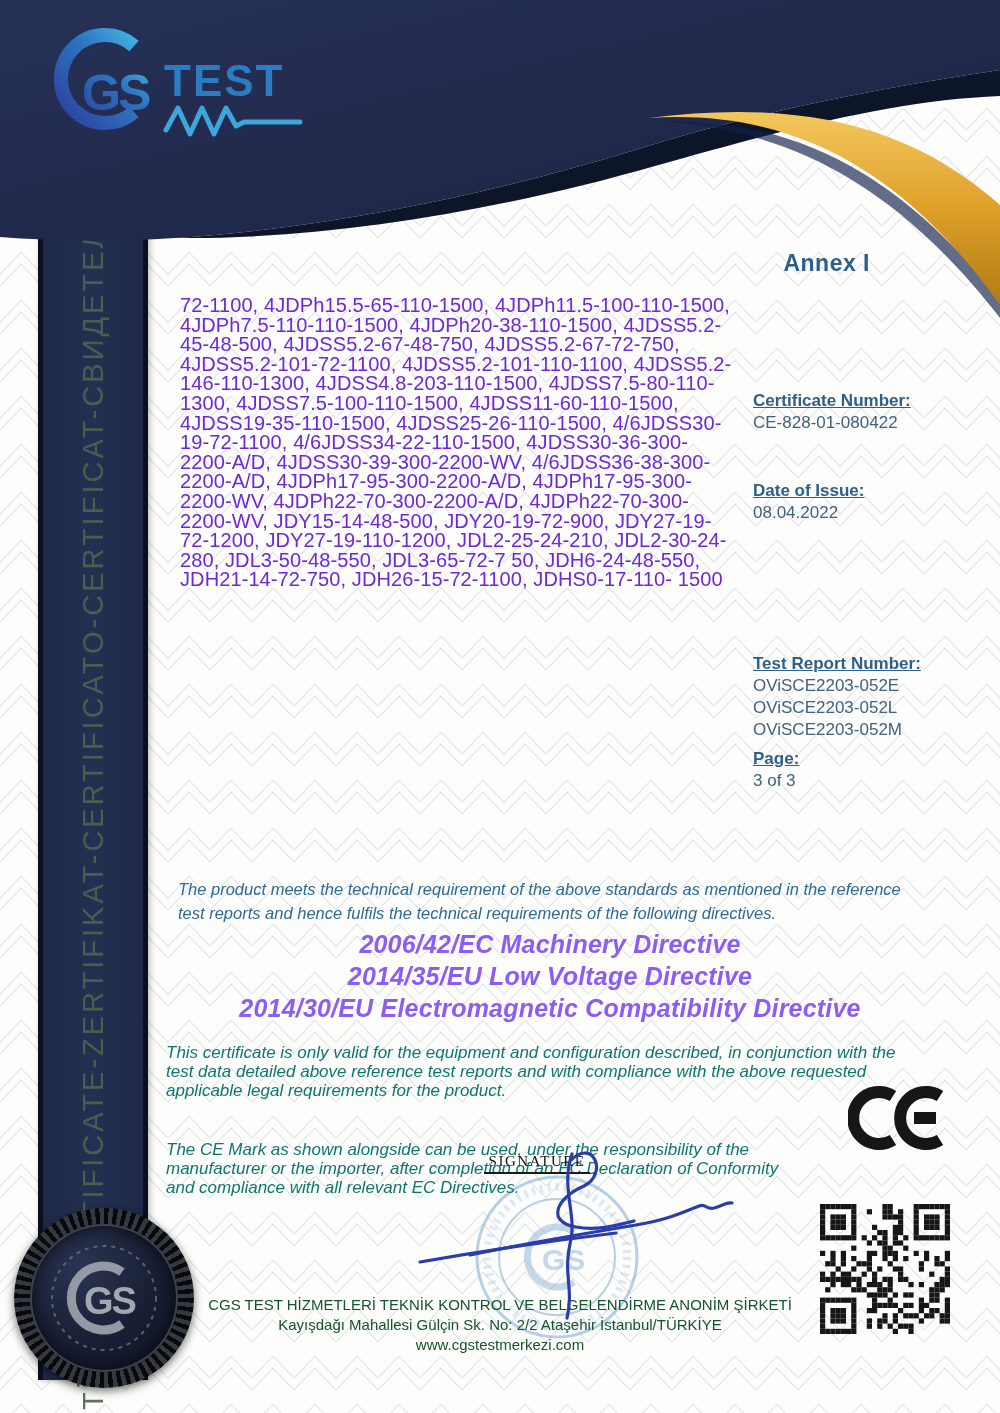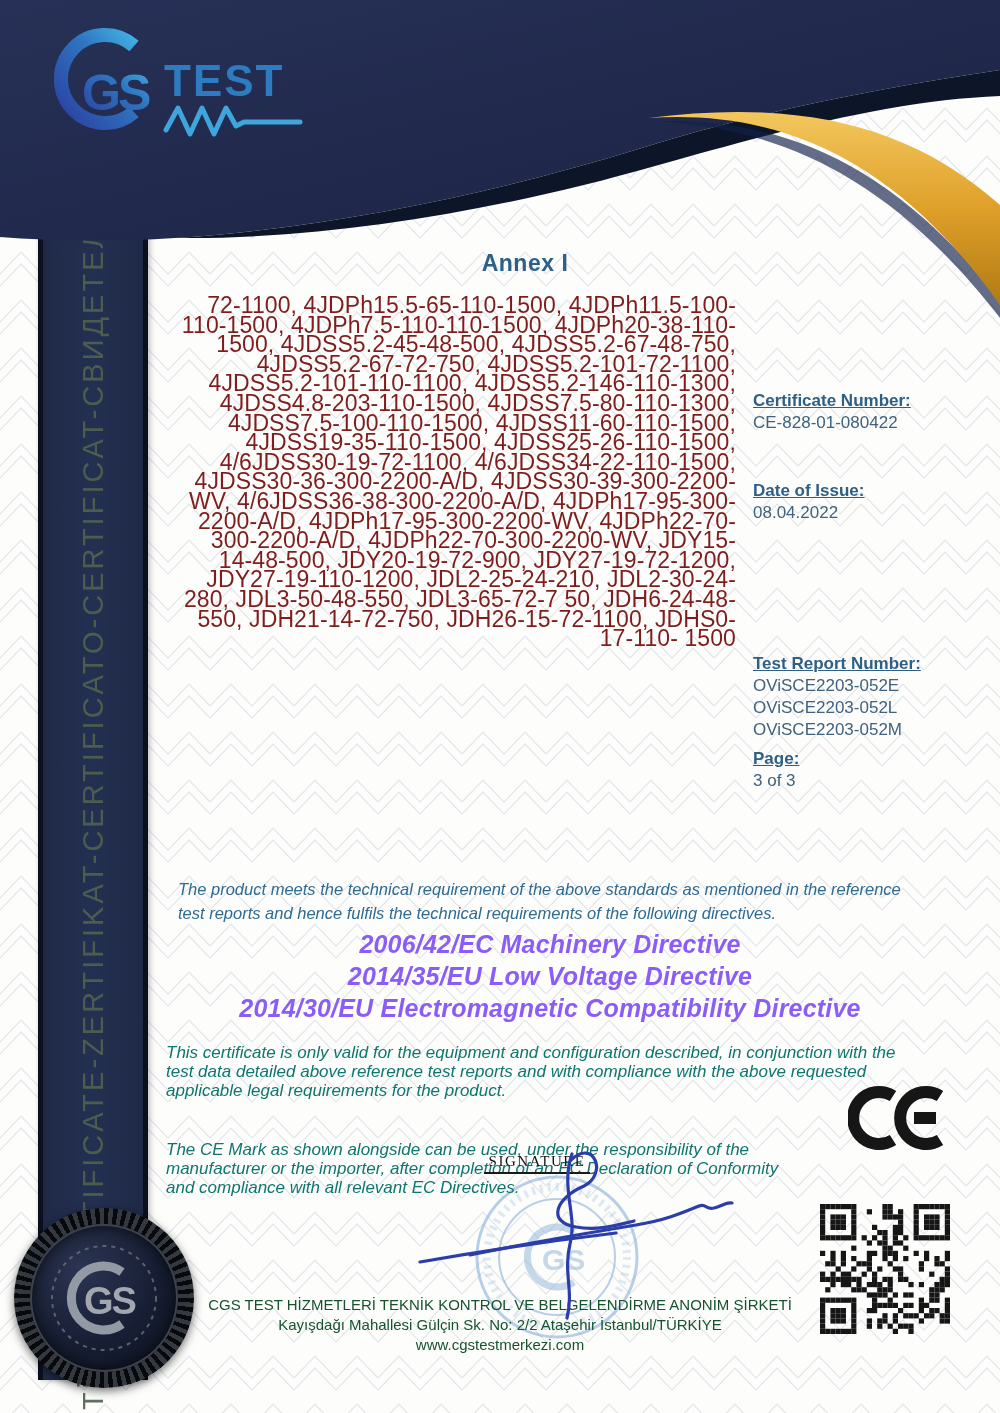--- a/index.html
+++ b/index.html
@@ -18,24 +18,24 @@
     writing-mode:vertical-rl;transform:rotate(180deg);white-space:nowrap;
     color:#50624f;font-size:29px;letter-spacing:3px;font-weight:500;opacity:.9;}
   
   .seal{position:absolute;left:14px;top:1208px;width:180px;height:180px;z-index:5;border-radius:50%;
     background:repeating-conic-gradient(#07090d 0deg 3deg,#33393f 3deg 6deg);
     box-shadow:0 3px 10px rgba(0,0,0,.55);display:flex;align-items:center;justify-content:center;}
   .seal-inner{width:148px;height:148px;border-radius:50%;
     background:radial-gradient(circle at 35% 30%,#2b3452,#171e33 55%,#0d1222 100%);
     box-shadow:inset 0 0 0 2px #3d434e, inset 0 0 18px rgba(0,0,0,.8);
     display:flex;align-items:center;justify-content:center;}
-  .annex-title{position:absolute;left:180px;top:250px;width:690px;text-align:center;z-index:4;
+  .annex-title{position:absolute;left:180px;top:250px;width:690px;text-align:right;z-index:4;
     font-size:23px;font-weight:700;color:#2c6086;letter-spacing:.5px;}
   .models{position:absolute;left:180px;top:296px;width:556px;z-index:4;
-    font-size:23px;line-height:19.6px;color:#7f1d1d;letter-spacing:.1px;text-align:right;}
+    font-size:20px;line-height:19.6px;color:#6d28d9;letter-spacing:.1px;}
   .rightcol-block{position:absolute;left:753px;width:215px;z-index:4;color:#40627e;font-size:17px;line-height:22px;}
   .rc-label{font-weight:700;color:#2e5f85;text-decoration:underline;}
   .rc-value{white-space:pre-line;}
   .statement{position:absolute;left:178px;top:877px;width:748px;z-index:4;
     font-style:italic;font-size:16.5px;line-height:24px;color:#2e6a91;}
   .directives{position:absolute;left:180px;top:928px;width:740px;z-index:4;text-align:center;
     font-size:25px;font-weight:700;font-style:italic;color:#8b5cf6;line-height:32px;
     white-space:pre-line;letter-spacing:.2px;}
   .note{position:absolute;left:166px;z-index:4;font-style:italic;font-size:17px;line-height:19px;color:#0f766e;}
   .note1{top:1043px;width:748px;}

